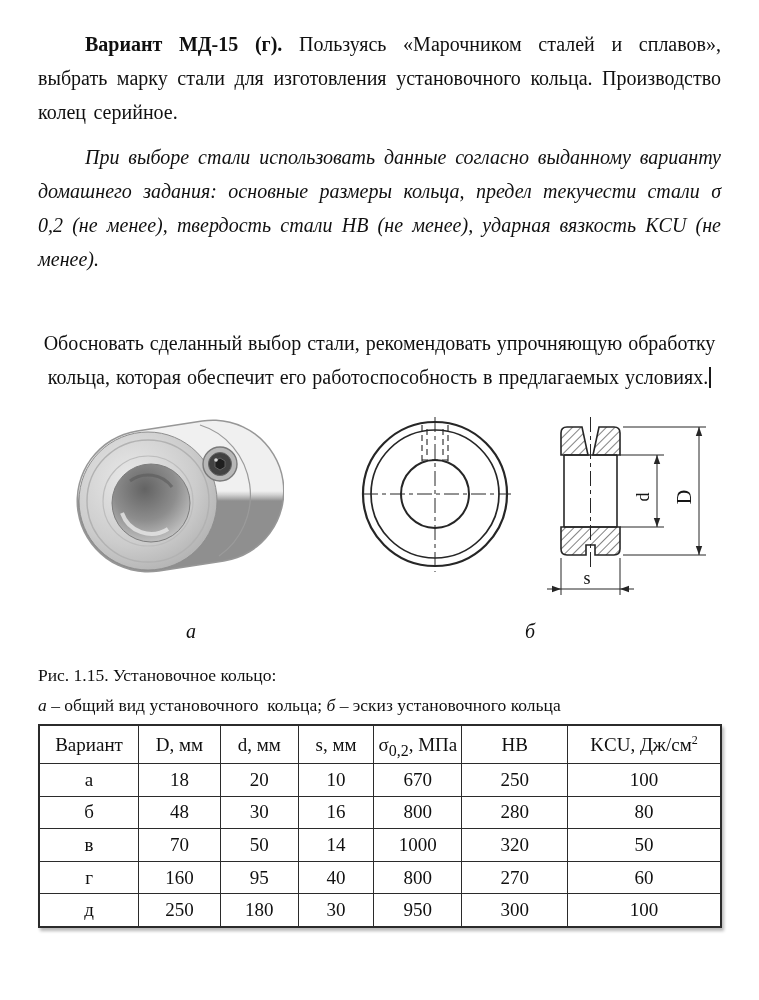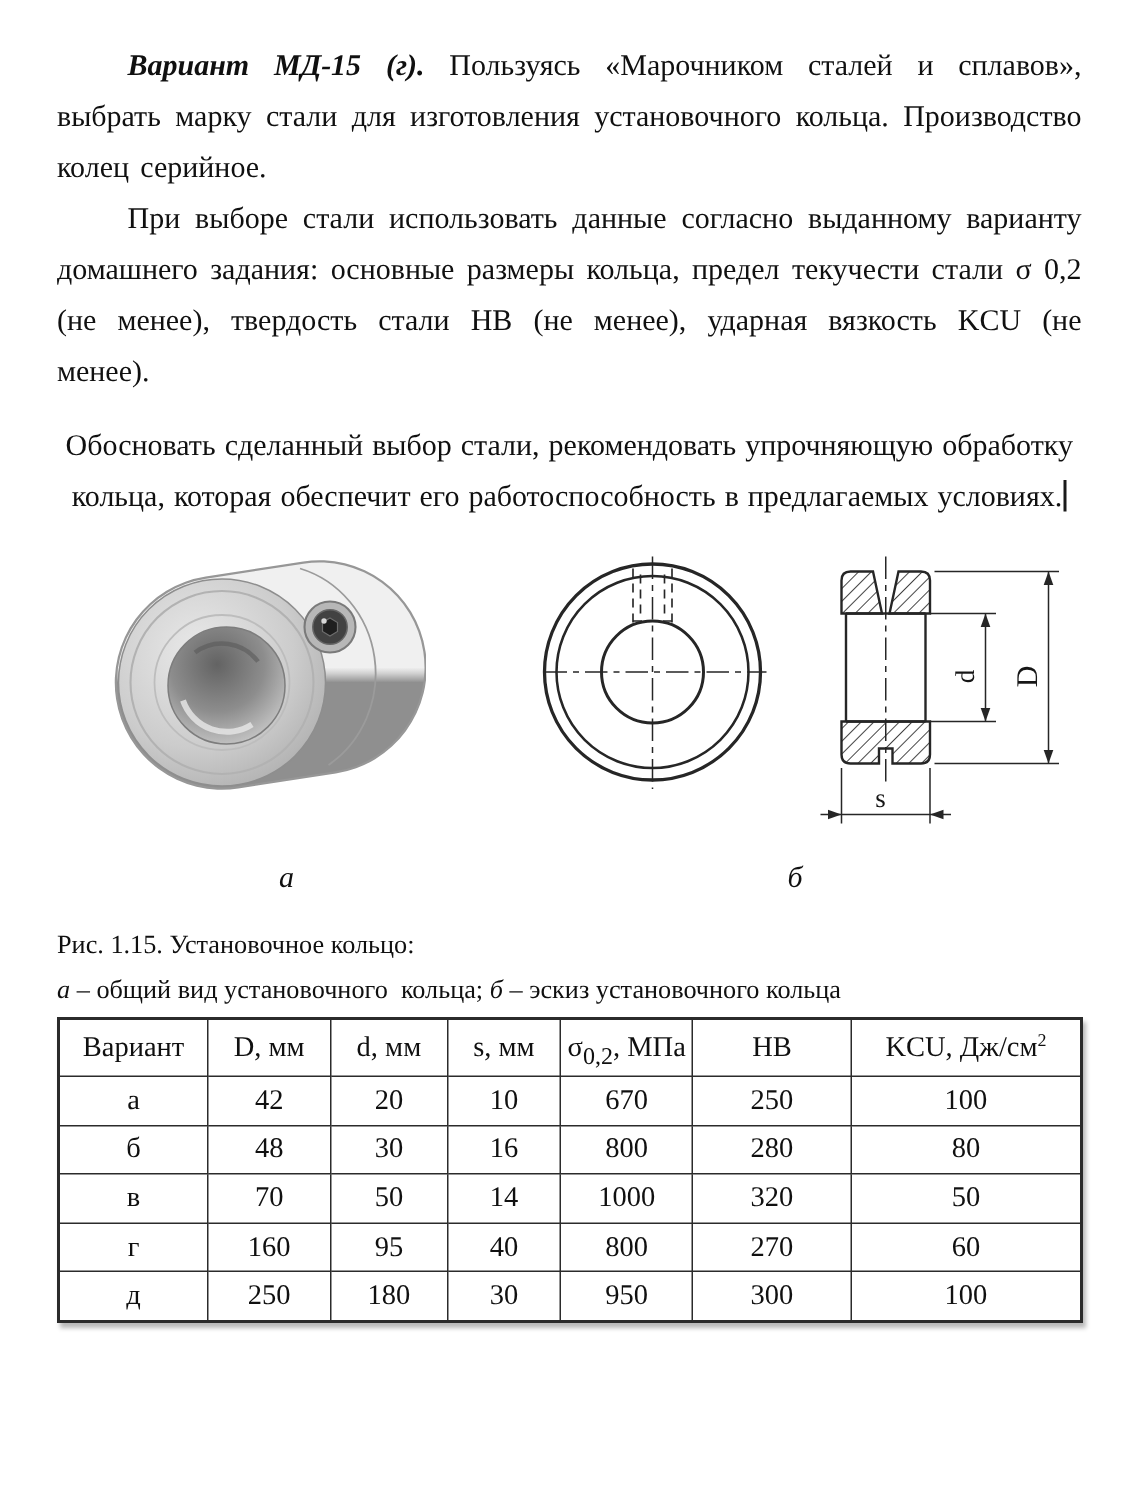--- a/index.html
+++ b/index.html
@@ -2,23 +2,23 @@
 <html><head>
 <meta charset="utf-8">
 <style>
   html,body{margin:0;padding:0;background:#fff;}
   .page{
     width:759px;height:1000px;background:#ffffff;color:#101010;
     font-family:"Liberation Serif","DejaVu Serif",serif;
     position:relative;box-sizing:border-box;padding:27px 38px 0 38px;overflow:hidden;
   }
   .para{font-size:20px;line-height:34px;text-align:justify;text-indent:47px;margin:0;word-spacing:2.5px;}
-  .para .lead{font-weight:bold;font-style:italic;}
-  .p2{}
-  .p3{margin-top:15px;text-align:center;text-indent:0;word-spacing:1px;}
+  .para .lead{font-weight:bold;}
+  .p2{margin-top:11px;font-style:italic;}
+  .p3{margin-top:50px;text-align:center;text-indent:0;word-spacing:1px;}
   .caret{display:inline-block;width:2px;height:21px;background:#1a1a1a;vertical-align:-4px;margin-left:1px;}
   .figure{position:relative;height:245px;margin-top:13px;}
   .photo-wrap{position:absolute;left:34px;top:0;}
   .drawing-wrap{position:absolute;left:323px;top:2px;}
   .fig-label{position:absolute;top:213px;font-size:20px;font-style:italic;}
   .label-a{left:148px;}
   .label-b{left:487px;}
   .figcaption{font-size:17.5px;line-height:30px;margin-top:8px;}
   .fig-sub{font-style:italic;}
   .table-heading{position:relative;margin-top:26px;height:28px;font-size:19px;}
@@ -188,21 +188,21 @@
         <th>d, мм</th>
         <th>s, мм</th>
         <th><span>σ</span><sub class="hsub">0,2</sub><span>, МПа</span></th>
         <th>НВ</th>
         <th><span>KCU, Дж/см</span><sup class="hsup">2</sup></th>
       </tr>
     </thead>
     <tbody>
       <tr>
         <td>а</td>
-        <td>42</td>
+        <td>18</td>
         <td>20</td>
         <td>10</td>
         <td>670</td>
         <td>250</td>
         <td>100</td>
       </tr>
       <tr>
         <td>б</td>
         <td>48</td>
         <td>30</td>

